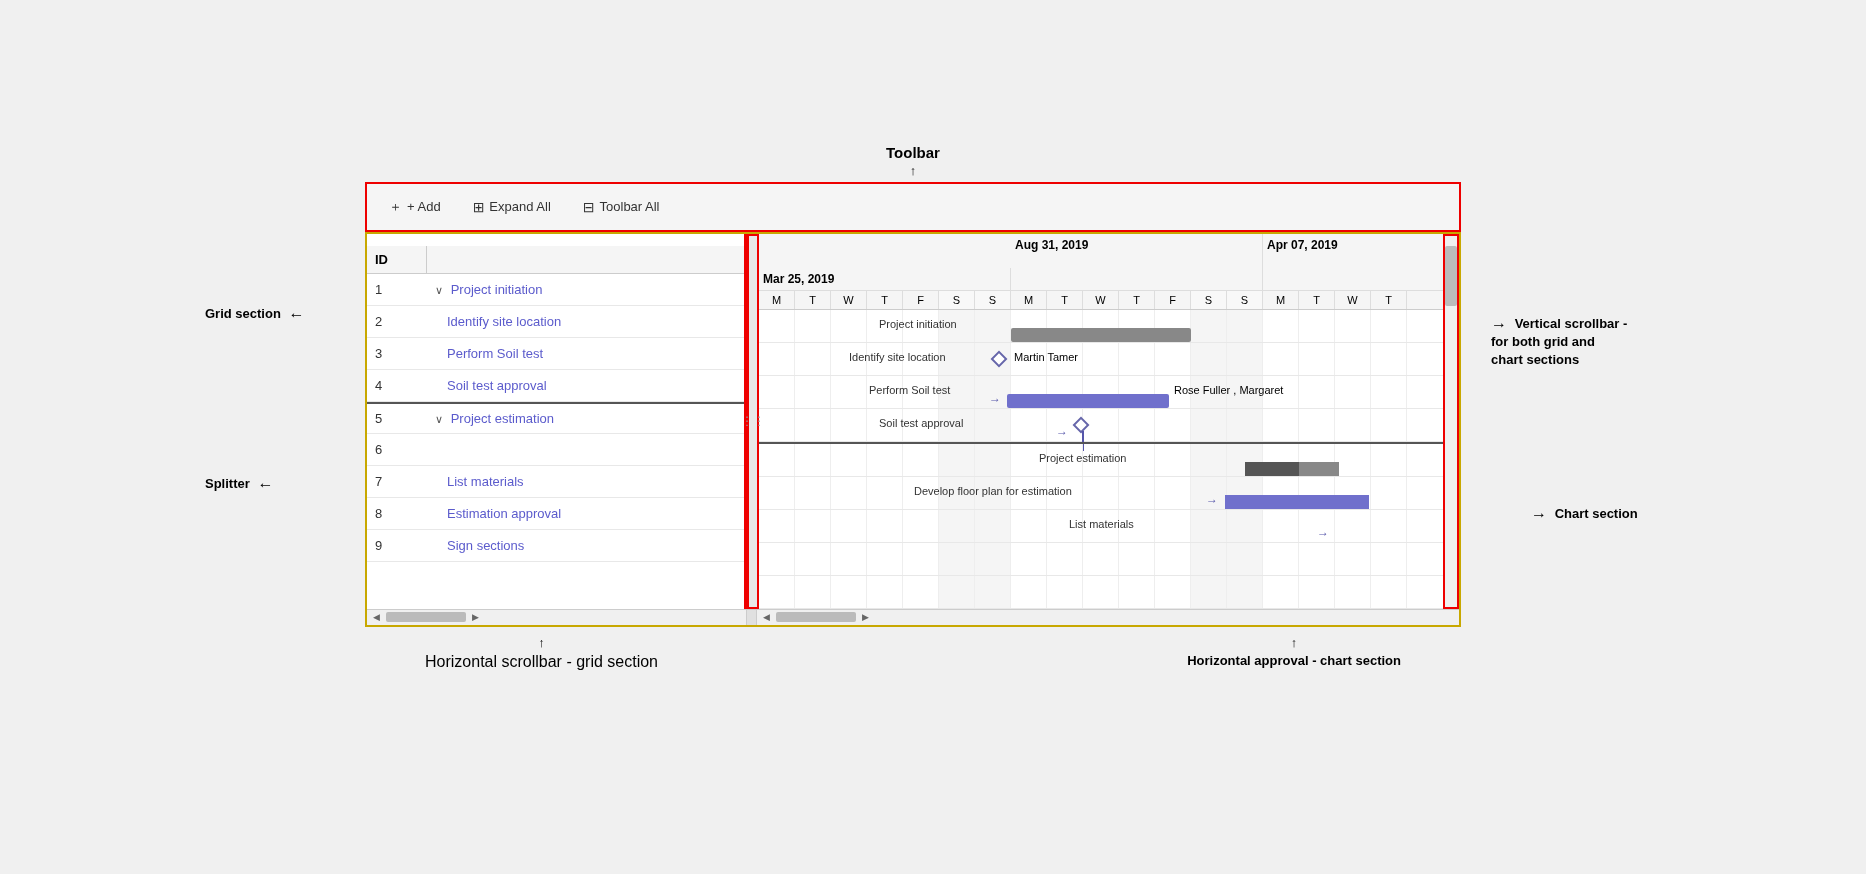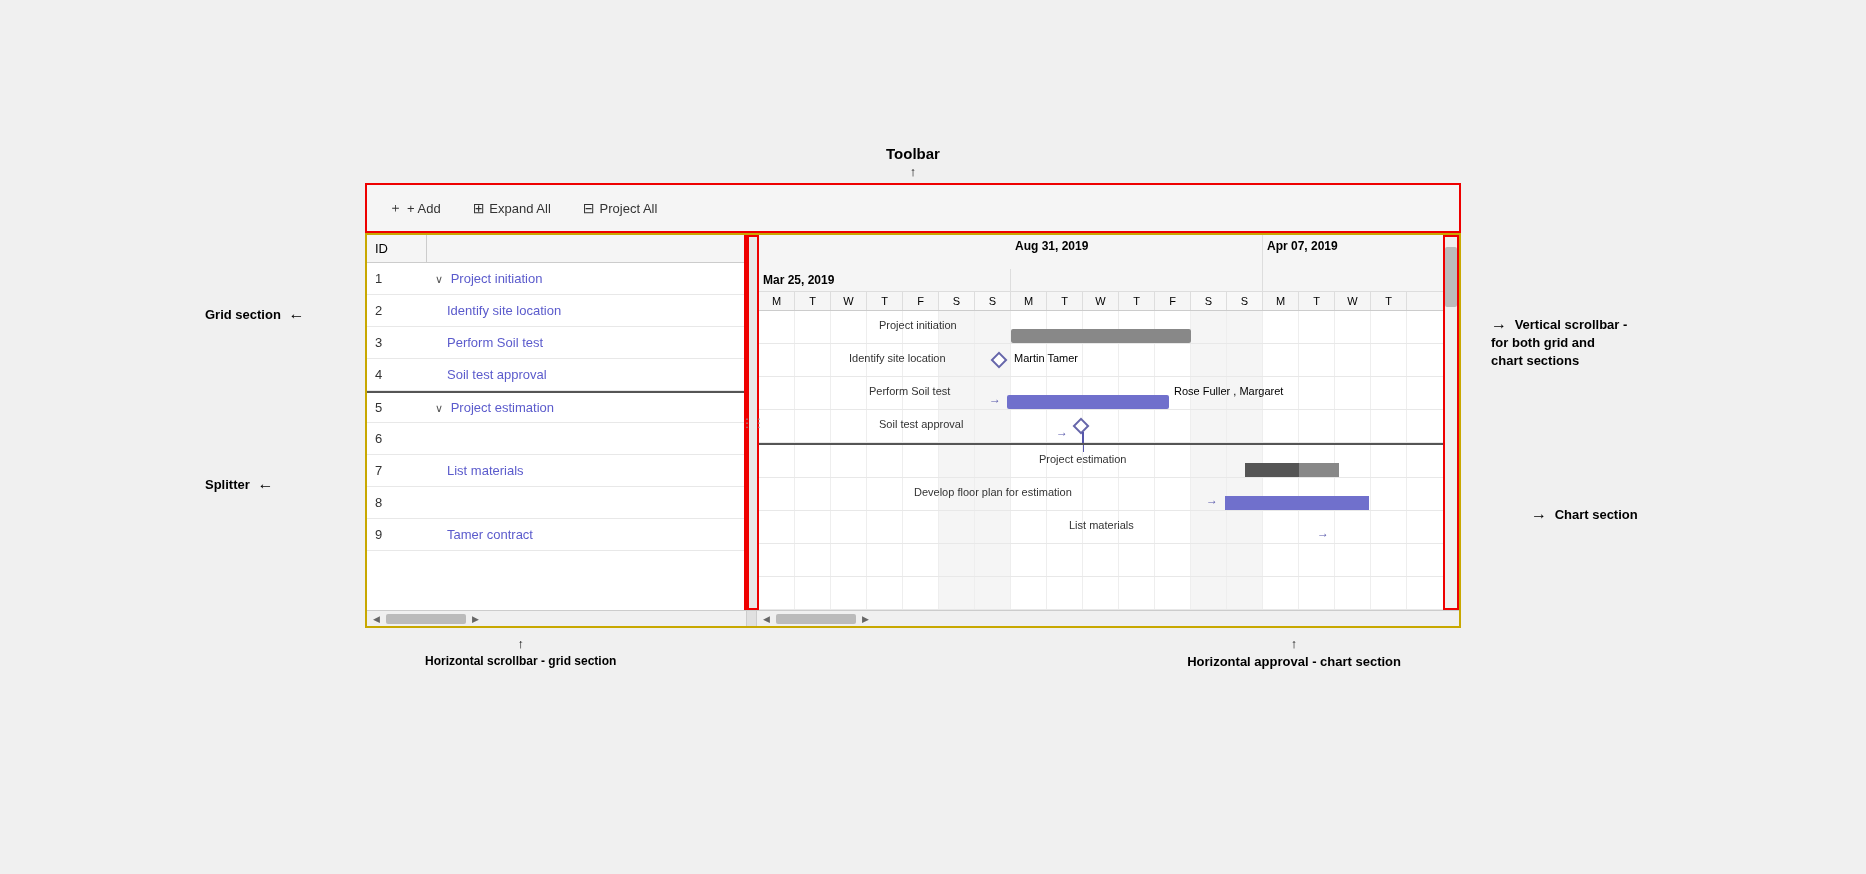--- a/index.html
+++ b/index.html
@@ -58,21 +58,22 @@
       border-right: 3px solid #e00;
       display: flex;
       flex-direction: column;
       overflow: hidden;
     }
 
     .grid-header {
       display: flex;
       border-bottom: 1px solid #ccc;
       background: #f5f5f5;
-      font-weight: normal;
+      font-weight: bold;
+      margin-top: 12px;
     }
     .grid-header-cell {
       padding: 6px 8px;
       border-right: 1px solid #ccc;
       font-size: 13px;
     }
     .grid-header-cell.id-col { width: 60px; }
     .grid-header-cell.name-col { flex: 1; }
 
     .grid-row {
@@ -278,21 +279,21 @@
     <button class="toolbar-btn">
       <span>＋</span>
       <span>+ Add</span>
     </button>
     <button class="toolbar-btn">
       <span style="font-size:14px;">⊞</span>
       <span>Expand All</span>
     </button>
     <button class="toolbar-btn">
       <span style="font-size:14px;">⊟</span>
-      <span>Project All</span>
+      <span>Toolbar All</span>
     </button>
   </div>
 
   <div class="gantt-wrapper">
     <div class="gantt-body">
 
       <div class="grid-section">
         <div class="grid-header">
           <div class="grid-header-cell id-col">ID</div>
         </div>
@@ -332,25 +333,26 @@
           <div class="grid-cell id-col">6</div>
         </div>
 
         <div class="grid-row">
           <div class="grid-cell id-col">7</div>
           <div class="grid-cell name-col" style="padding-left:20px;">List materials</div>
         </div>
 
         <div class="grid-row">
           <div class="grid-cell id-col">8</div>
+          <div class="grid-cell name-col" style="padding-left:20px;">Estimation approval</div>
         </div>
 
         <div class="grid-row">
           <div class="grid-cell id-col">9</div>
-          <div class="grid-cell name-col" style="padding-left:20px;">Tamer contract</div>
+          <div class="grid-cell name-col" style="padding-left:20px;">Sign sections</div>
         </div>
       </div>
 
       <div class="splitter" style="border:2px solid #e00; width:10px; background:#e8e8e8;"></div>
 
       <div class="chart-section">
 
         <div class="chart-header">
           <div class="week-row">
             <div class="week-cell" style="width:252px; text-align:left; padding-left:4px;margin-top:34px;">Mar 25, 2019</div>
@@ -647,21 +649,21 @@
         <div class="hscroll-thumb"></div>
         <span class="hscroll-btn">▶</span>
       </div>
       <div style="width:16px;"></div>
     </div>
   </div>
 
   <div style="display:flex; margin-top:8px; justify-content:space-between; padding: 0 60px;">
     <div style="text-align:center;">
       <div style="font-size:13px; margin-bottom:3px;">↑</div>
-      <div style="font-weight:bold; font-size:12px;">Horizontal scrollbar - grid section</div>
+      <div style="font-weight:normal; font-size:16px;">Horizontal scrollbar - grid section</div>
     </div>
     <div style="text-align:center;">
       <div style="font-size:13px; margin-bottom:3px;">↑</div>
       <div style="font-weight:bold; font-size:13px;">Horizontal approval - chart section</div>
     </div>
   </div>
 
   <div style="position:absolute; left:0; top:220px;">
     <span style="font-weight:bold; font-size:13px;">Grid section</span>
     <span style="font-size:16px; margin-left:4px;">←</span>

